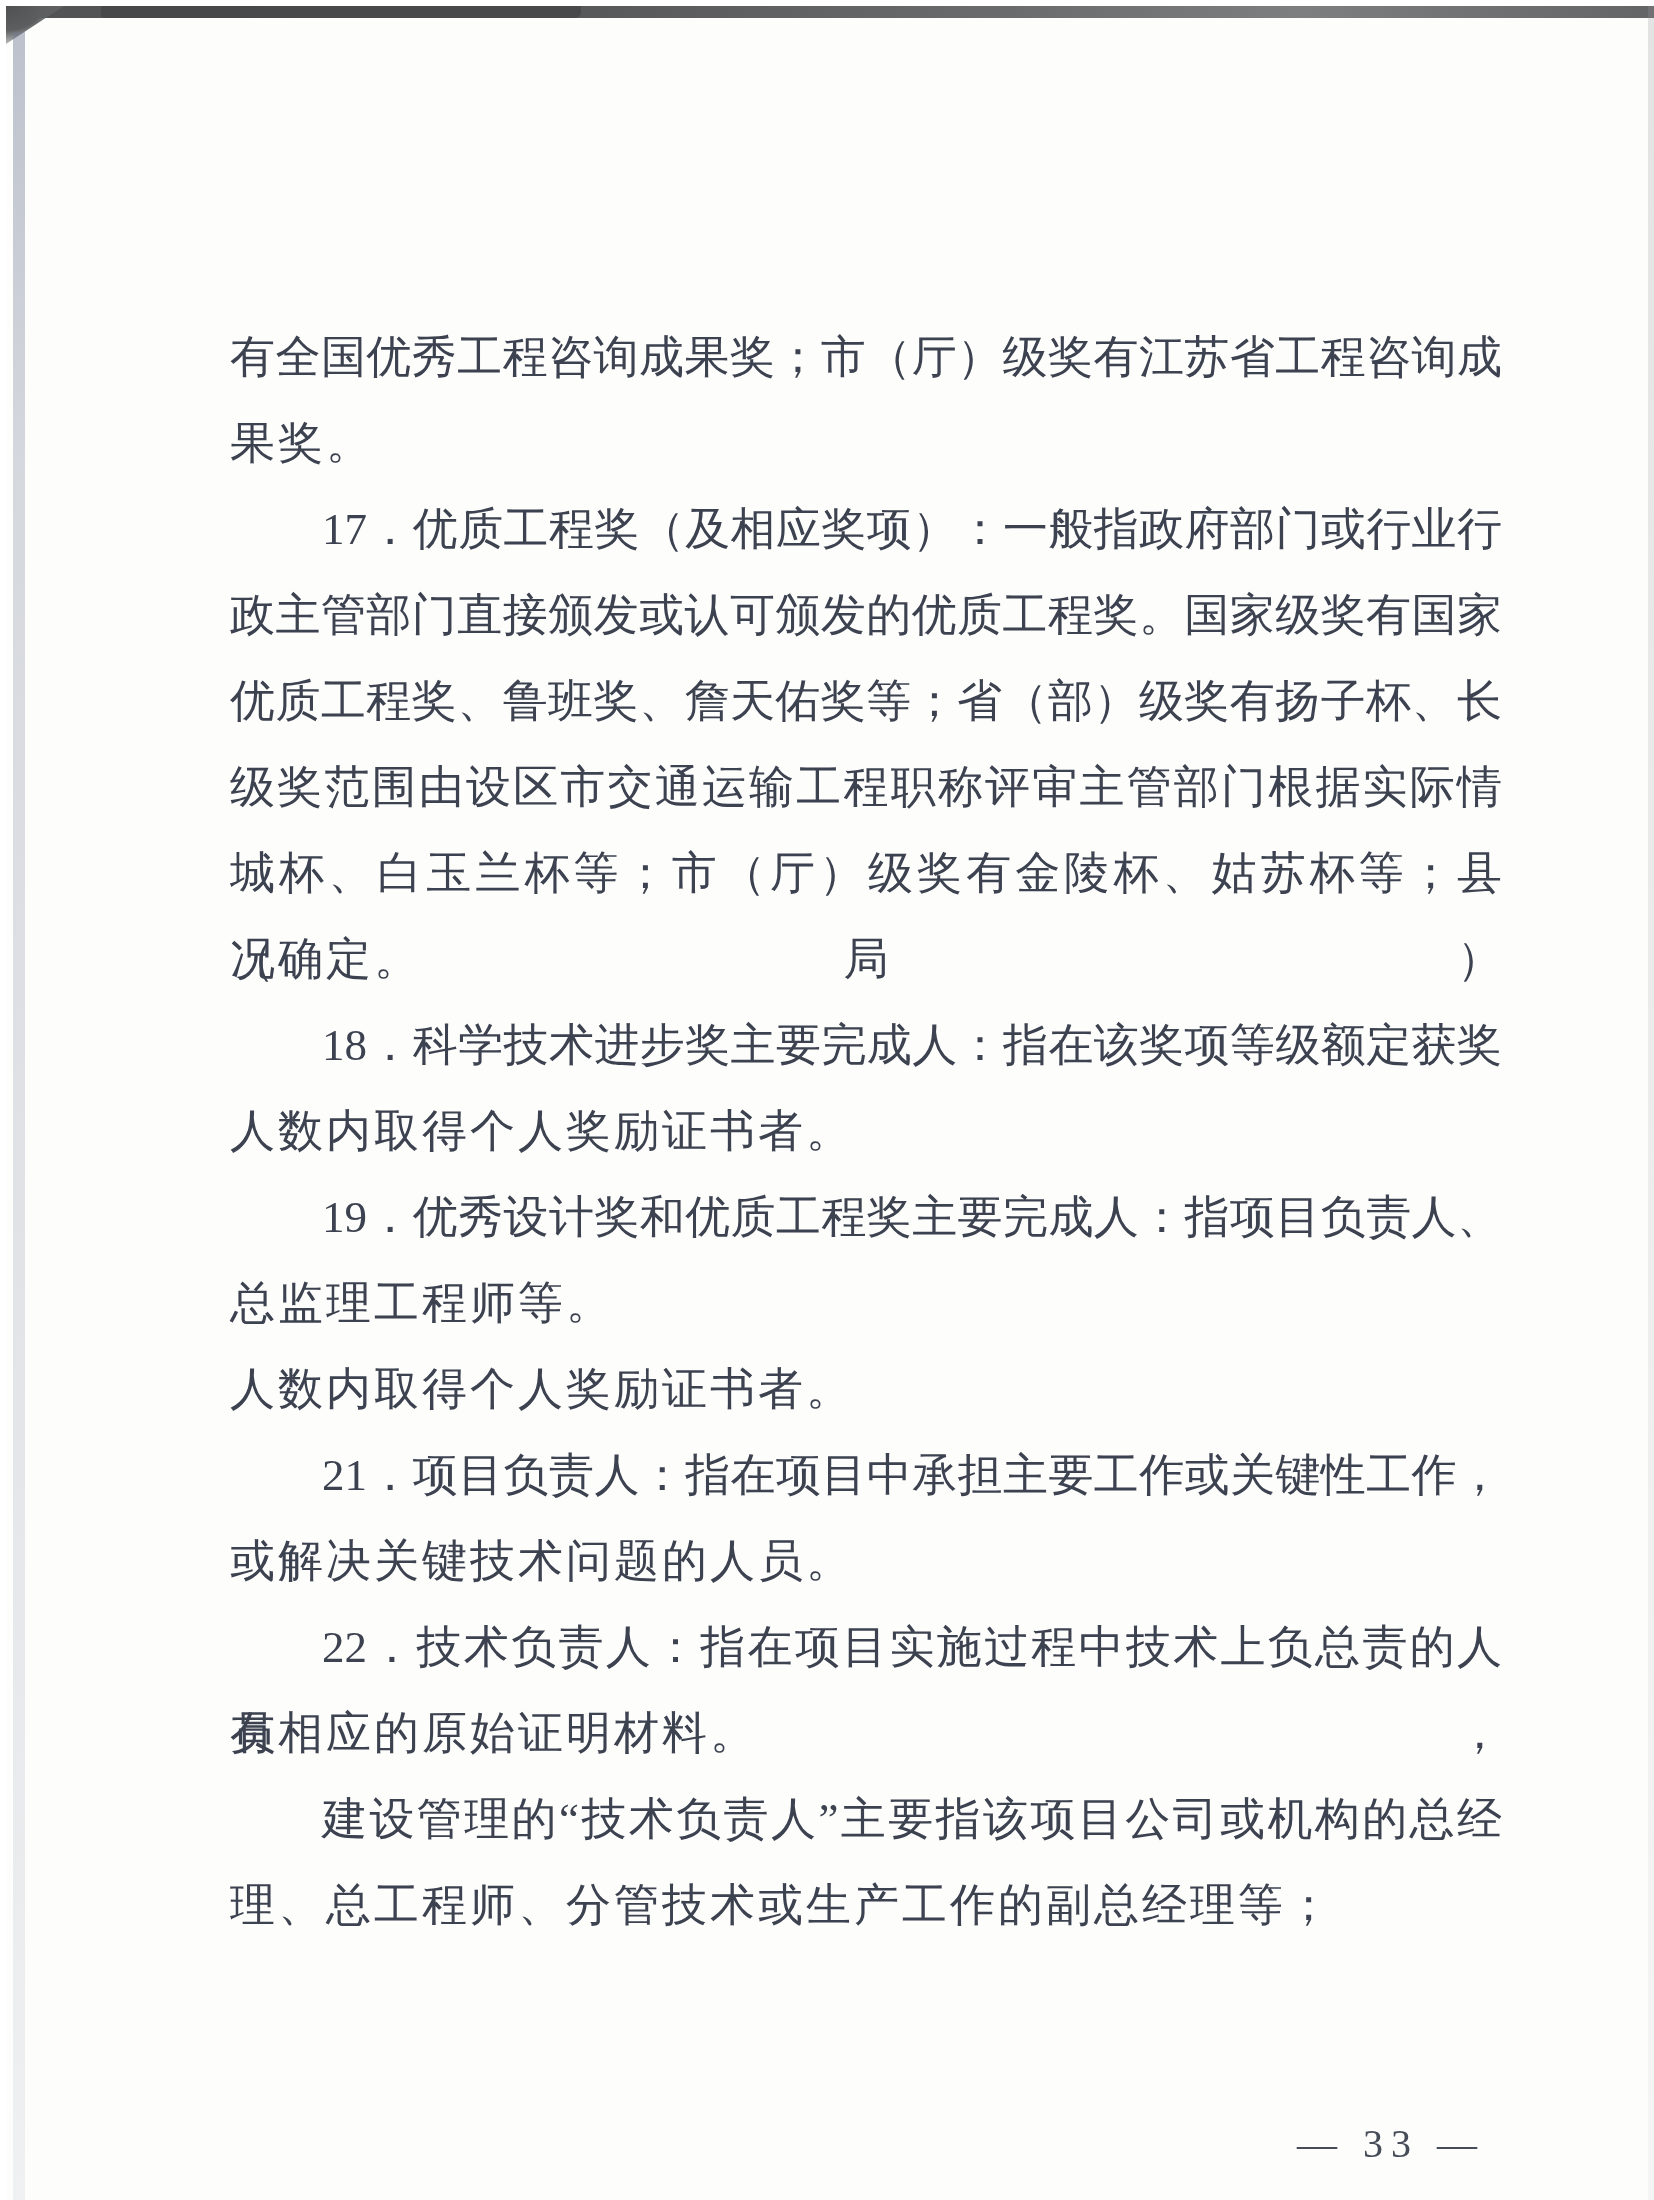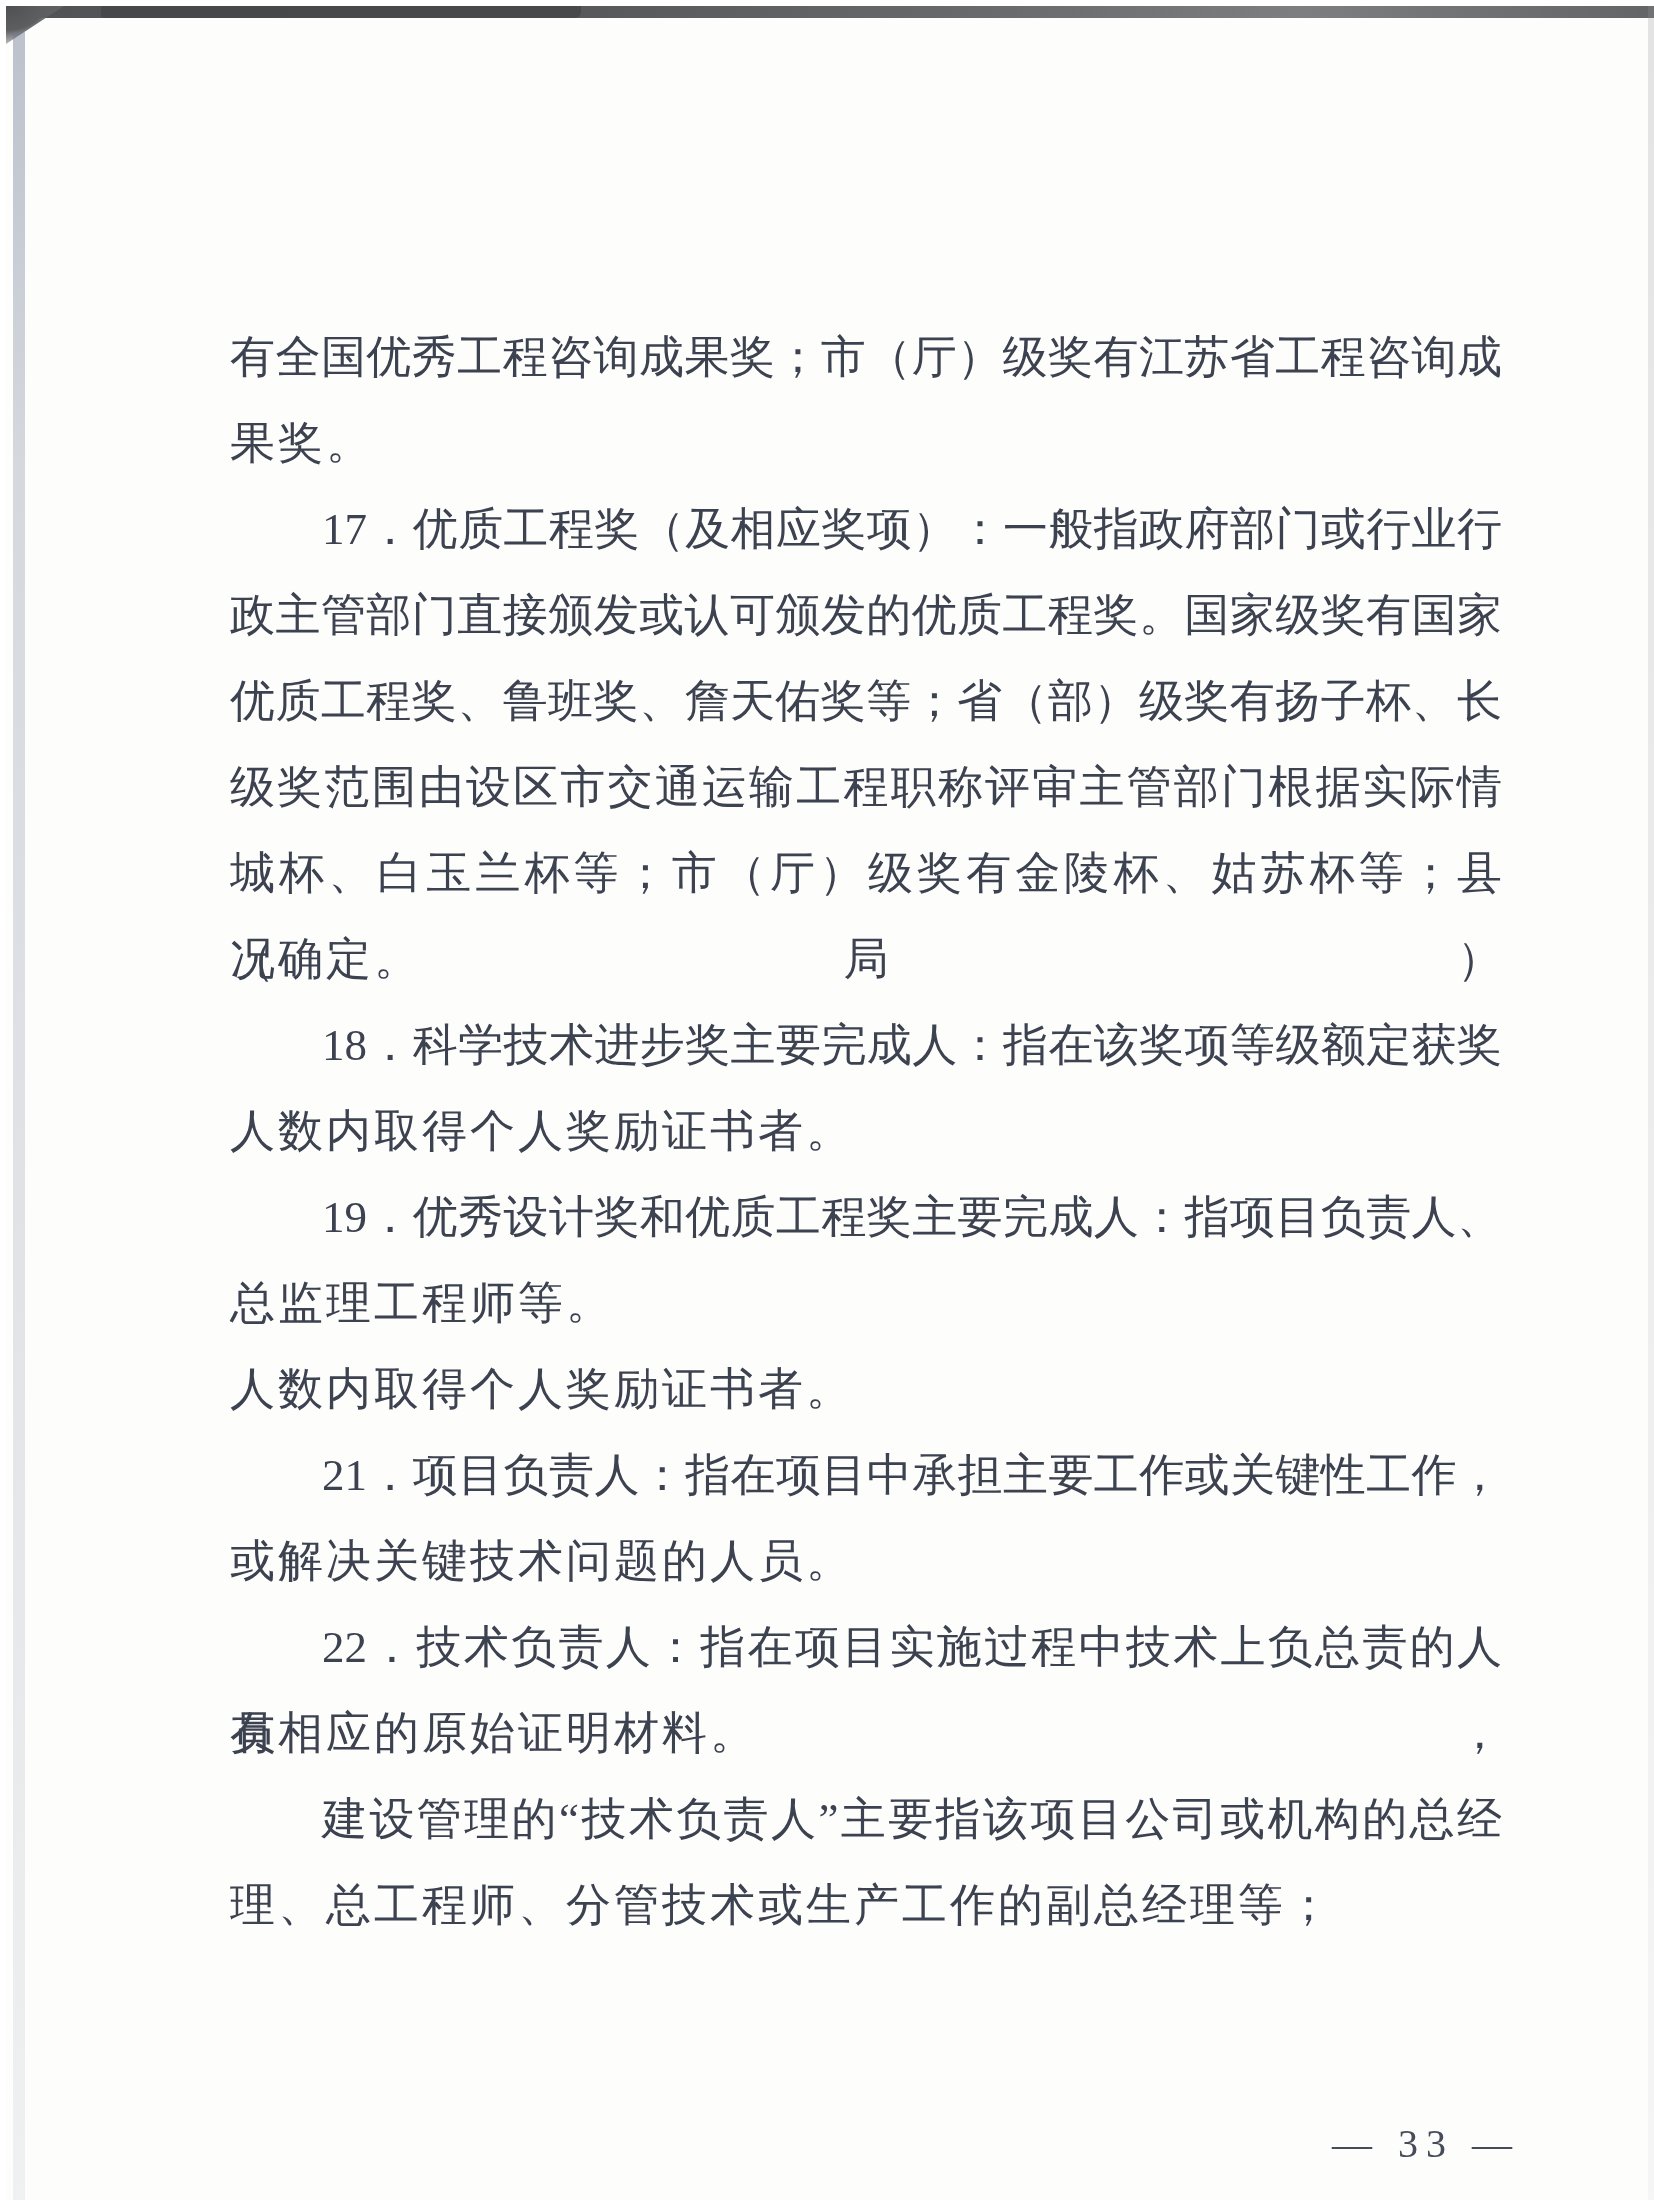--- a/index.html
+++ b/index.html
@@ -52,21 +52,20 @@
     letter-spacing: 0;
     text-align: justify;
     text-align-last: justify;
   }
   .line.indent { text-indent: 92px; }
   .page-number {
     position: absolute; top: 2108px; left: 1285px;
     font-size: 40px; line-height: 48px;
     color: #474c59; letter-spacing: 8px;
     white-space: nowrap;
-    margin-left: 35px;
   }
 </style>
 </head>
 <body>
 
 <div class="page">
 
   <div class="artifact-top-band"></div>
   <div class="artifact-top-bump"></div>
   <div class="artifact-corner"></div>

